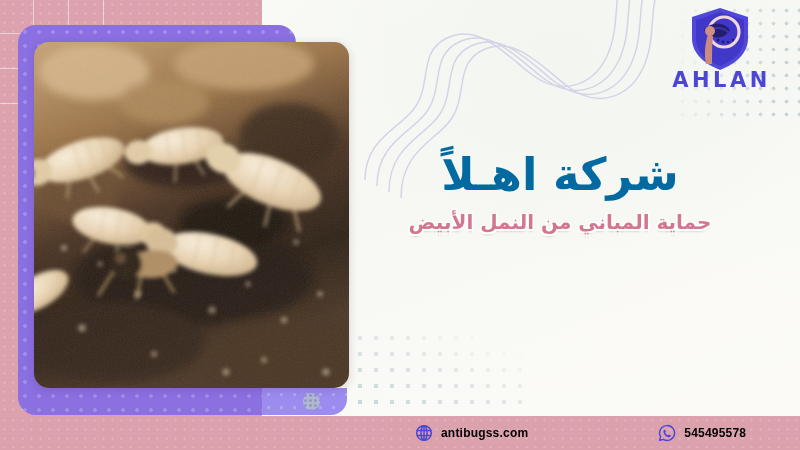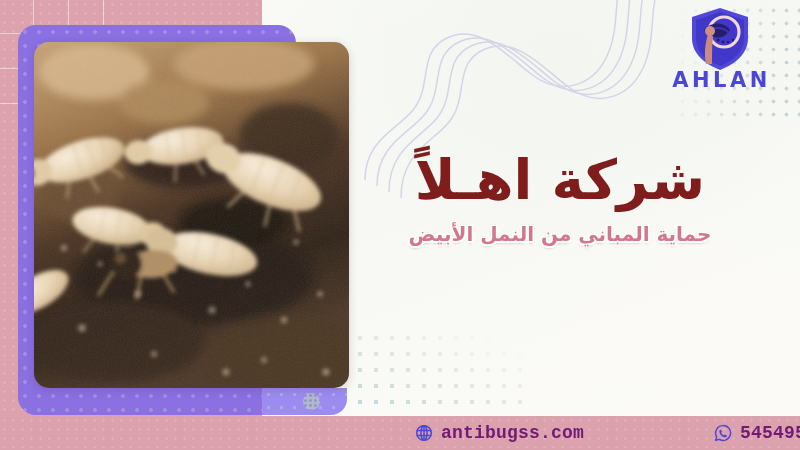--- a/index.html
+++ b/index.html
@@ -106,22 +106,22 @@
     color:#4B46D6;line-height:1;padding-left:3px;
   }
 
   
   .headline-wrap{
     position:absolute;right:30px;top:150px;width:420px;
     text-align:center;direction:rtl;
   }
   .headline{
     font-family:"DejaVu Sans","Liberation Sans",sans-serif;
-    font-weight:700;font-size:55px;line-height:1.12;
-    color:#7f1d1d;margin:0;white-space:nowrap;
+    font-weight:700;font-size:45px;line-height:1.12;
+    color:#0369a1;margin:0;white-space:nowrap;
     letter-spacing:-1px;
   }
   .subhead{
     margin:10px 0 0 0;
     font-family:"DejaVu Sans","Liberation Sans",sans-serif;
     font-weight:700;font-size:20px;line-height:1.2;
     color:#D2778F;white-space:nowrap;
     text-shadow:
       -1.5px -1.5px 0 #FFFFFF,  1.5px -1.5px 0 #FFFFFF,
       -1.5px  1.5px 0 #FFFFFF,  1.5px  1.5px 0 #FFFFFF,
@@ -138,22 +138,22 @@
     background-image:radial-gradient(rgba(255,255,255,.16) 1px, transparent 1.2px);
     background-size:9px 9px;
   }
   .footer-inner{
     position:relative;height:100%;display:flex;align-items:center;
     padding-left:415px;gap:130px;
   }
   .contact{display:flex;align-items:center;gap:8px;}
   .contact-ico{display:block;width:18px;height:18px;flex:0 0 18px;}
   .contact-txt{
-    font-family:Liberation Mono, monospace;
-    font-weight:700;font-size:18px;color:#701a75;letter-spacing:.2px;
+    font-family:Liberation Sans, sans-serif;
+    font-weight:700;font-size:12px;color:#000000;letter-spacing:.2px;
     white-space:nowrap;
   }
 </style>
 </head>
 <body>
 
 <div class="poster">
 
   <div class="bg-wash"></div>
 

